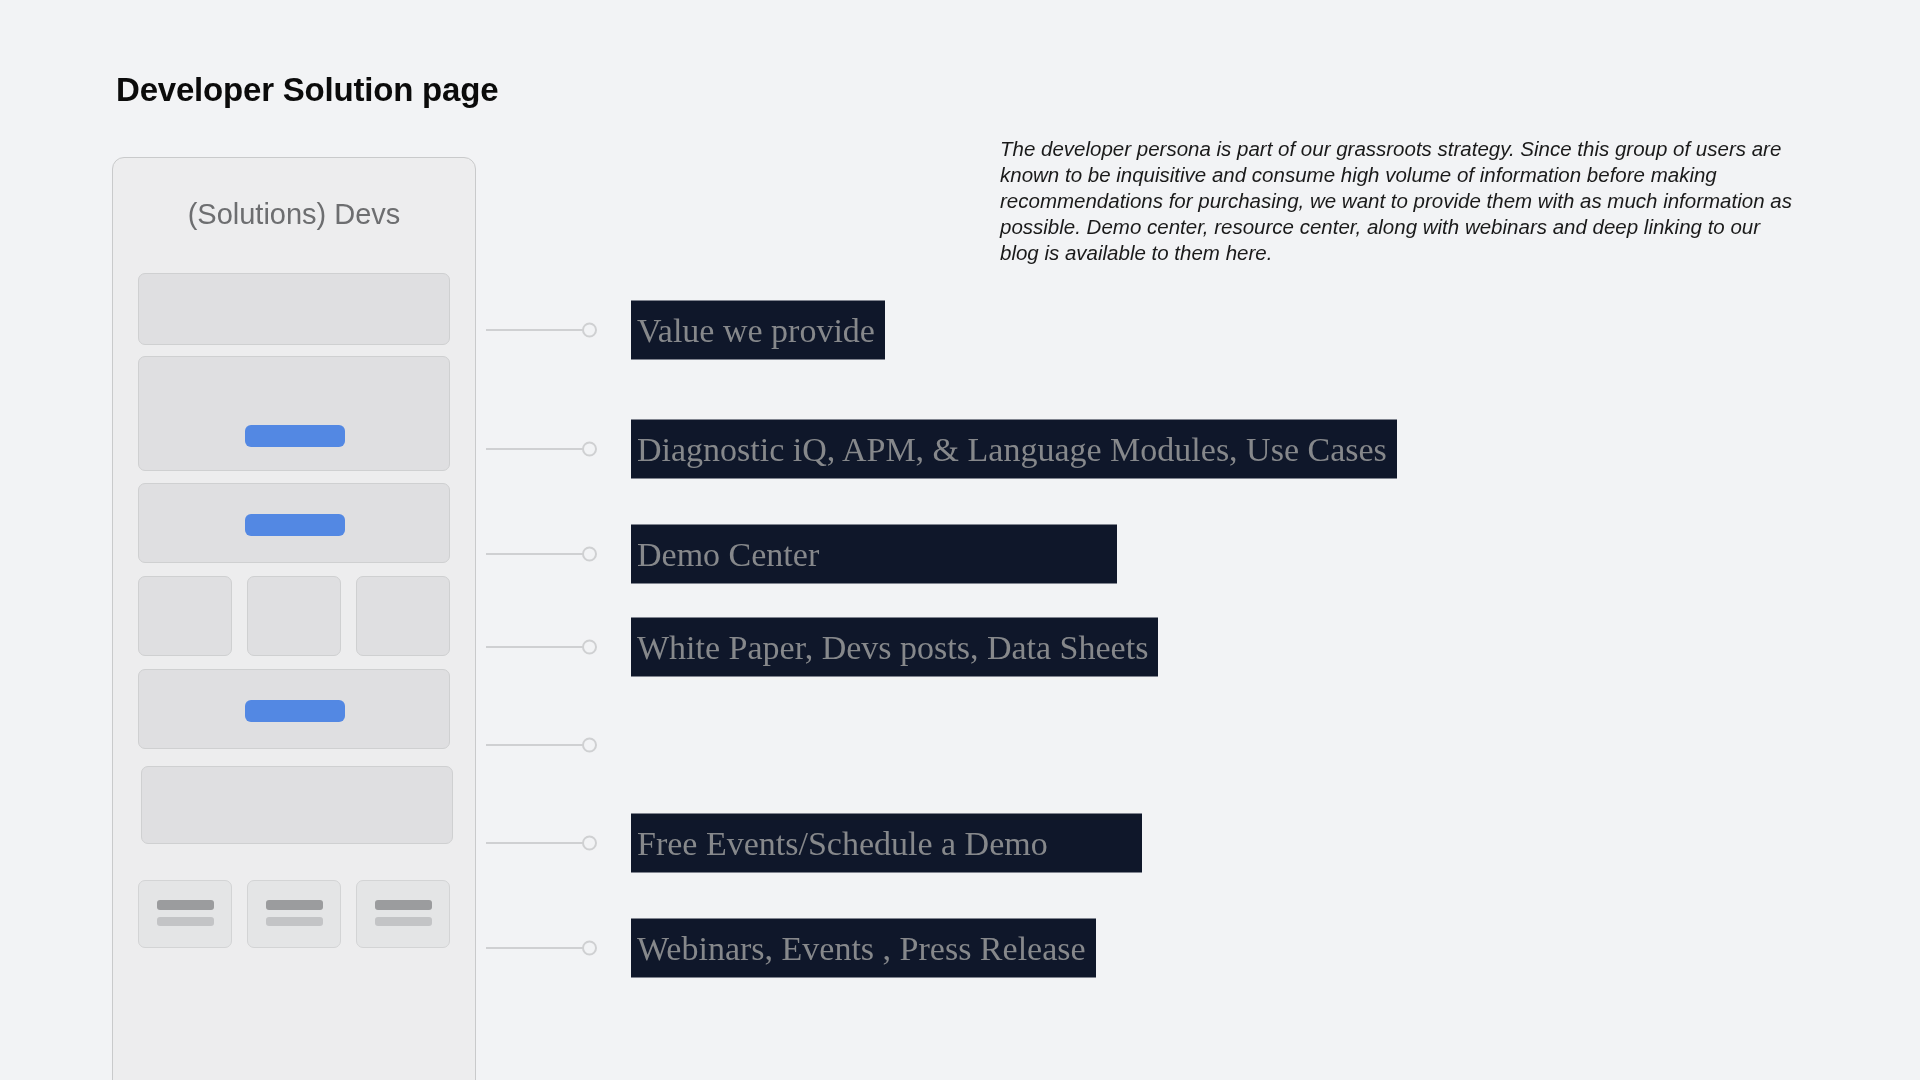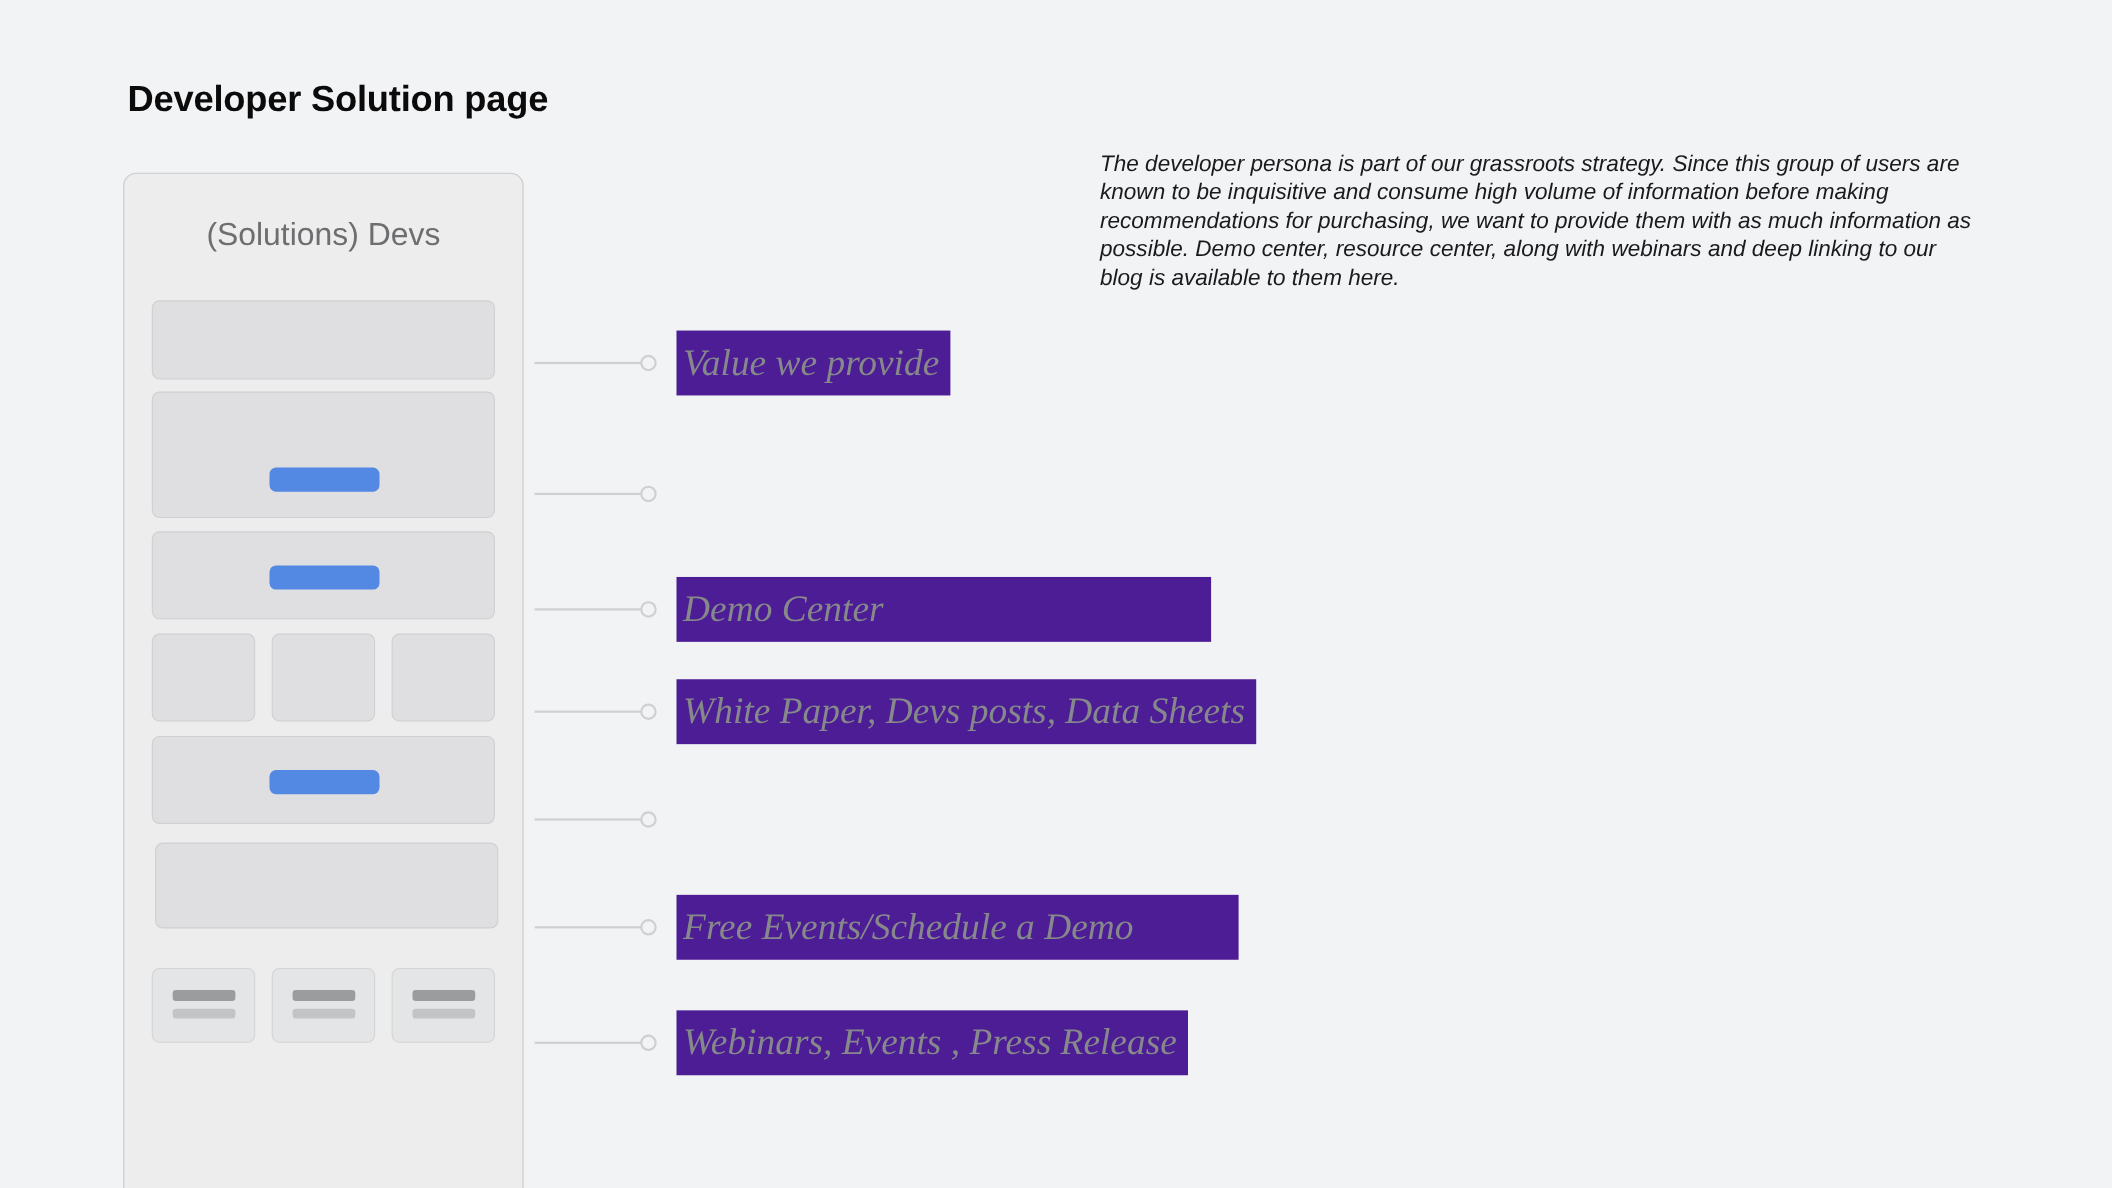--- a/index.html
+++ b/index.html
@@ -150,27 +150,26 @@
     width: 15px;
     height: 15px;
     border: 2px solid #cfd0d2;
     border-radius: 50%;
     background: #f2f3f5;
     box-sizing: border-box;
     transform: translateY(-50%);
   }
   .callout .label {
     position: absolute;
-    left: 129px;
+    left: 145px;
     top: 50%;
     transform: translateY(-50%);
-    background: #4c1d95;
+    background: #0f172a;
     color: #86888b;
     font-family: "Liberation Serif", serif;
-    font-style: italic;
     font-size: 34px;
     line-height: 59px;
     white-space: nowrap;
     padding: 0 10px 0 6px;
   }
   .callout .label .line2 { display: block; }
 </style>
 </head>
 <body>
 
@@ -223,20 +222,21 @@
 <div class="callout" style="left:486px; top:300px; width:420px; height:60px;">
   <div class="leader"></div>
   <div class="node"></div>
   <div class="label">Value we provide</div>
 </div>
 
 <div class="callout" style="left:486px; top:390px; width:900px; height:118px;">
   <div class="leader"></div>
   <div class="node"></div>
   <div class="label">
+    <span class="line2">Diagnostic iQ, APM, &amp; Language Modules, Use Cases</span>
   </div>
 </div>
 
 <div class="callout" style="left:486px; top:524px; width:620px; height:60px;">
   <div class="leader"></div>
   <div class="node"></div>
   <div class="label" style="min-width:470px;">Demo Center</div>
 </div>
 
 <div class="callout" style="left:486px; top:617px; width:680px; height:60px;">

